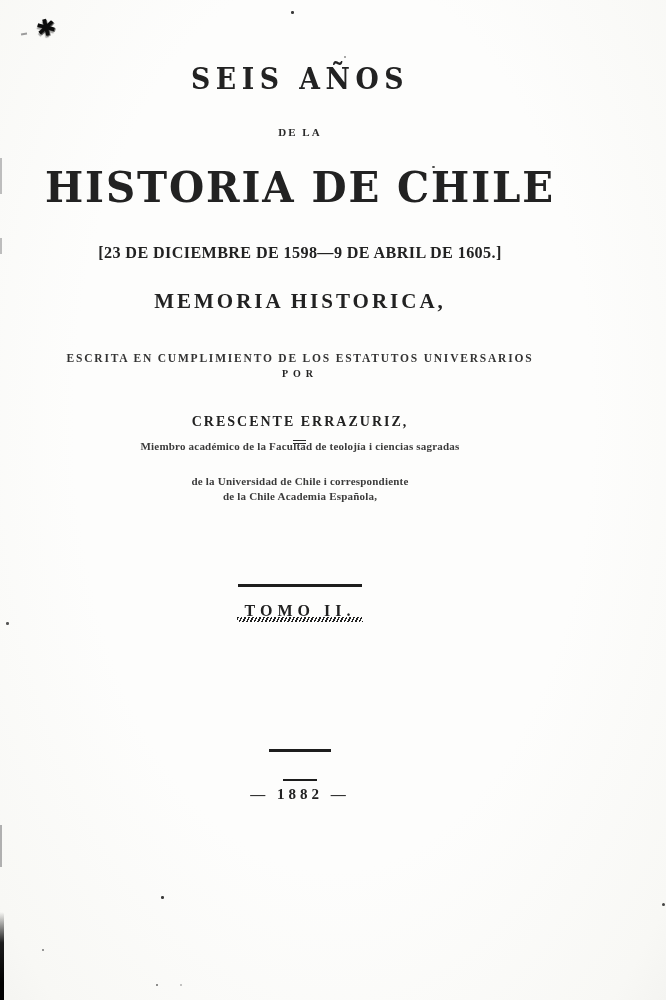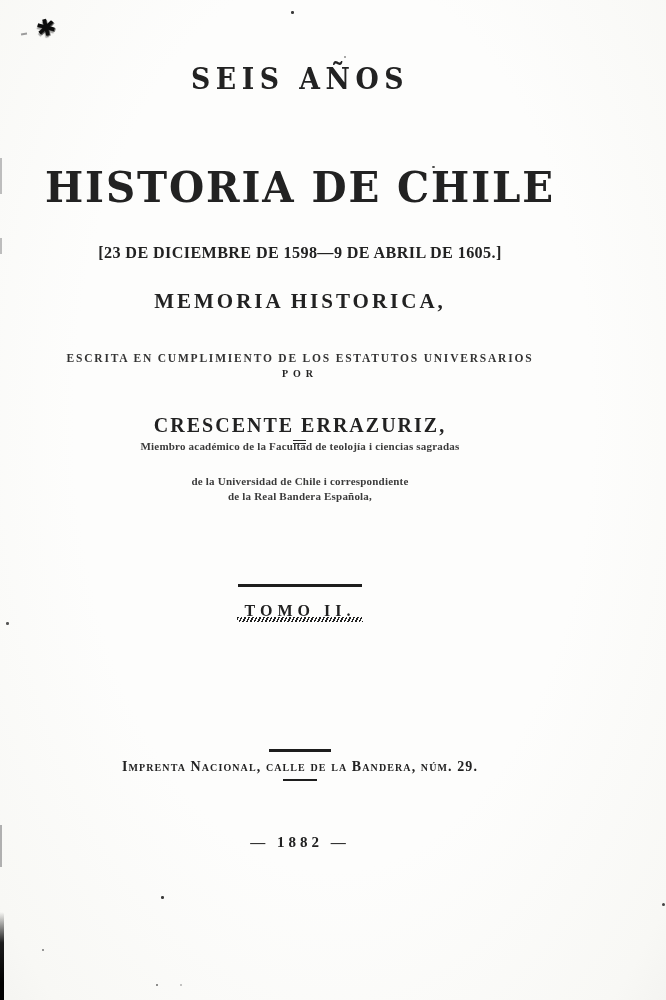--- a/index.html
+++ b/index.html
@@ -15,27 +15,27 @@
   .line{position:absolute;left:8px;width:584px;text-align:center;white-space:nowrap;}
 
   
   .t-seis    {top:62px;  font-size:29px;  font-weight:bold; letter-spacing:6px;  font-family:"DejaVu Serif",serif; transform:scaleX(.92);}
   .t-dela    {top:126px; font-size:11px;  font-weight:bold; letter-spacing:2px;  color:#2b2b2b;}
   .t-historia{top:162px; font-size:43px;  font-weight:bold; letter-spacing:2px;  font-family:"DejaVu Serif",serif; transform:scaleX(.94);}
   .t-date    {top:243px; font-size:17px;  font-weight:bold; letter-spacing:.4px; transform:scaleX(.95);}
   .t-memoria {top:289px; font-size:21px;  font-weight:bold; letter-spacing:3px;text-align:center;}
   .t-escrita {top:352px; font-size:11.5px;font-weight:bold; letter-spacing:1.8px;color:#333;}
   .t-por     {top:368px; font-size:10px;  font-weight:bold; letter-spacing:5px;}
-  .t-author  {top:414px; font-size:20px;  font-weight:bold; letter-spacing:2px;}
+  .t-author  {top:414px; font-size:14px;  font-weight:bold; letter-spacing:2px;}
   .t-cred    {font-size:11px;font-weight:bold;color:#3b3b3b;letter-spacing:.2px;}
   .t-cred1{top:440px;} .t-cred2{top:475px;} .t-cred3{top:490px;}
   .t-tomo    {top:602px; font-size:16px;font-weight:bold; letter-spacing:5px;}
   .t-santiago{top:725px; font-size:17.5px;font-weight:bold; letter-spacing:1.5px;}
   .t-imprenta{top:759px; font-size:14px;  font-weight:600;  letter-spacing:1.1px; font-variant:small-caps;}
-  .t-year    {top:786px; font-size:15px;  font-weight:bold; letter-spacing:4px;margin-top:48px;}
+  .t-year    {top:786px; font-size:15px;  font-weight:bold; letter-spacing:4px;}
 
   
   .rule{position:absolute;background:#1d1d1d;}
   .rule-tomo-top{top:584px;left:238px;width:124px;height:2.5px;}
   .rule-wavy{
     top:617px;left:237px;width:126px;height:5px;background:none;
     background-image:repeating-linear-gradient(115deg,#232323 0 1.6px,transparent 1.6px 3.4px);
   }
   .rule-city{top:749px;left:269px;width:62px;height:2.5px;}
   .rule-printer{top:779px;left:283px;width:34px;height:2px;}
@@ -90,36 +90,36 @@
   <span class="speck sp6"></span>
   <span class="speck sp7"></span>
   <span class="speck sp8"></span>
   <span class="speck sp9"></span>
   <span class="edge-mark em1"></span>
   <span class="edge-mark em2"></span>
   <span class="edge-mark em3"></span>
   <span class="edge-streak"></span>
 
   <div class="line t-seis">SEIS AÑOS</div>
+  <div class="line t-dela">DE LA</div>
   <div class="line t-historia">HISTORIA DE CHILE</div>
   <div class="line t-date">[23 DE DICIEMBRE DE 1598—9 DE ABRIL DE 1605.]</div>
   <div class="line t-memoria">MEMORIA HISTORICA,</div>
   <div class="line t-escrita">ESCRITA EN CUMPLIMIENTO DE LOS ESTATUTOS UNIVERSARIOS</div>
 
   <div class="line t-por">POR</div>
   <div class="line t-author">
     <span>CRESCENTE ERRAZURIZ,</span>
     <span class="under-mark"></span>
   </div>
   <div class="line t-cred t-cred1">Miembro académico de la Facultad de teolojía i ciencias sagradas</div>
   <div class="line t-cred t-cred2">de la Universidad de Chile i correspondiente</div>
-  <div class="line t-cred t-cred3">de la Real Bandera Española,</div>
+  <div class="line t-cred t-cred3">de la Chile Academia Española,</div>
 
   <div class="rule rule-tomo-top"></div>
   <div class="line t-tomo">TOMO II.</div>
   <div class="rule rule-wavy"></div>
 
   <div class="rule rule-city"></div>
-  <div class="line t-imprenta">Imprenta Nacional, calle de la Bandera, núm. 29.</div>
   <div class="rule rule-printer"></div>
   <div class="line t-year">— 1882 —</div>
 
 </div>
 
 </body></html>

